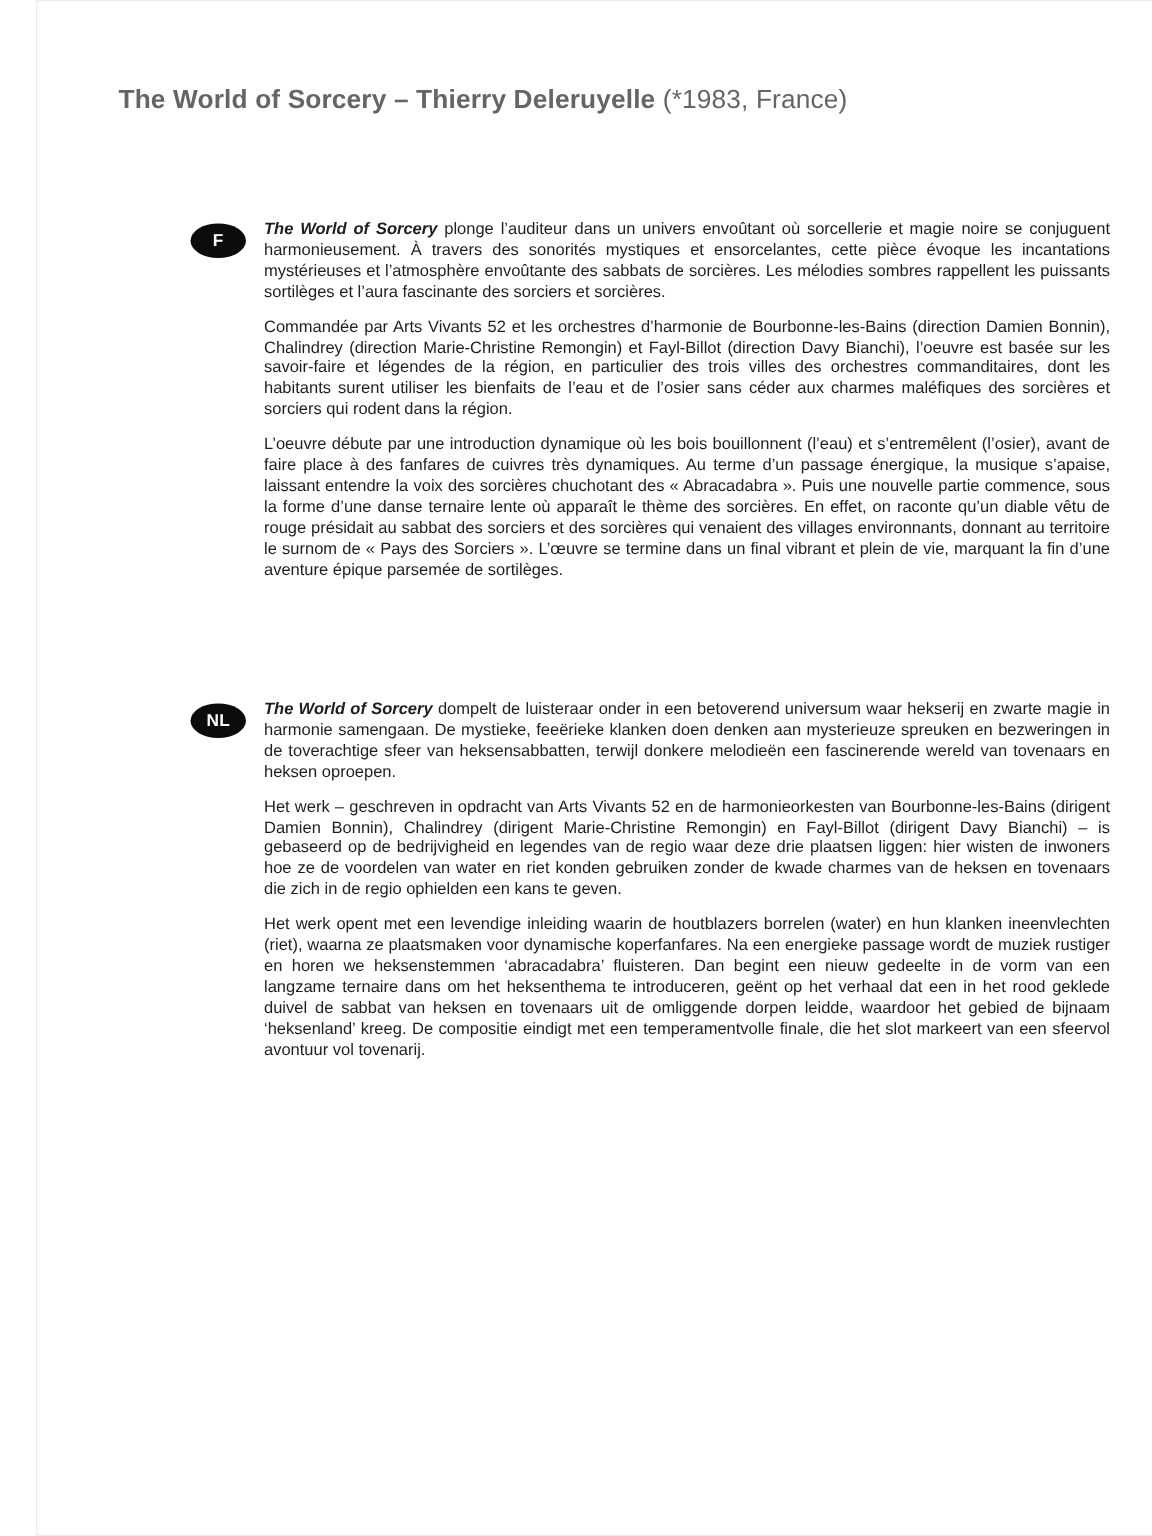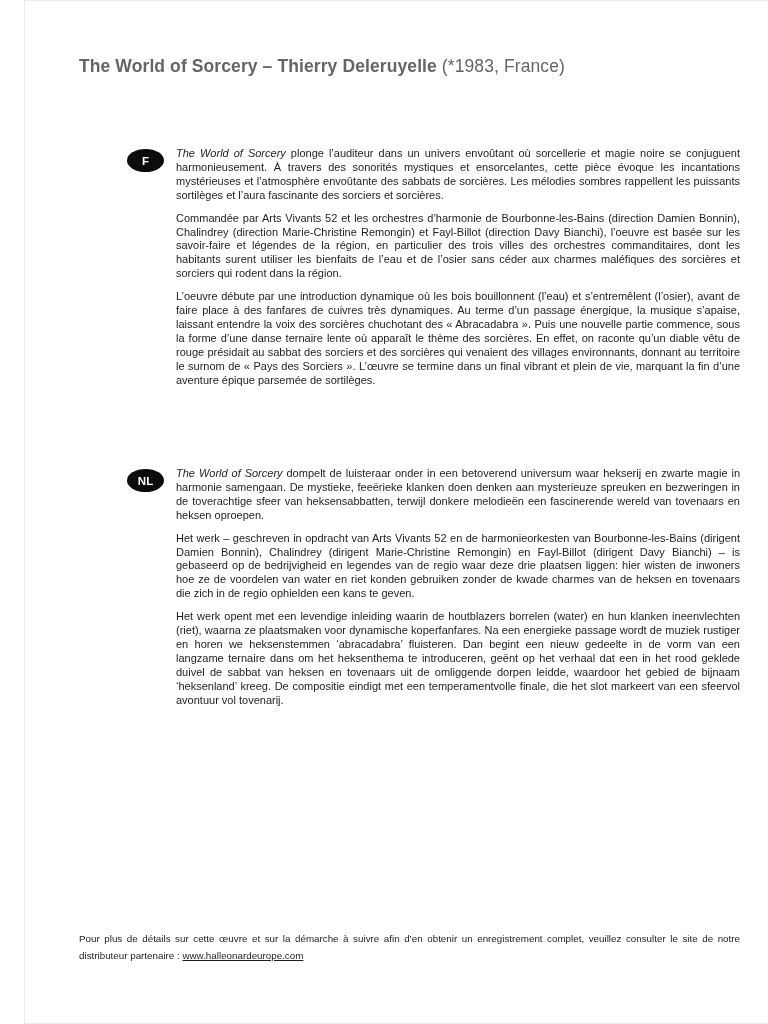--- a/index.html
+++ b/index.html
@@ -45,21 +45,21 @@
   }
   .text-col { margin-left: 152px; width: 564px; }
   .text-col p {
     margin: 0 0 9px 0;
     font-size: 11px;
     line-height: 13.9px;
     text-align: justify;
     color: #1f1d1e;
   }
   .text-col p:last-child { margin-bottom: 0; }
-  .text-col em { font-style: italic; }
+  .text-col em { font-style: italic; font-weight: bold; }
   .footer {
     position: absolute;
     left: 55px; top: 930px;
     width: 661px;
     color: #1f1d1e;
   }
   .footer p {
     margin: 0;
     font-size: 9.8px;
     line-height: 17px;
@@ -94,16 +94,15 @@
         <span>NL</span>
       </div>
     <div class="text-col">
       <p><em>The World of Sorcery</em><span> dompelt de luisteraar onder in een betoverend universum waar hekserij en zwarte magie in harmonie samengaan. De mystieke, feeërieke klanken doen denken aan mysterieuze spreuken en bezweringen in de toverachtige sfeer van heksensabbatten, terwijl donkere melodieën een fascinerende wereld van tovenaars en heksen oproepen.</span></p>
       <p>Het werk – geschreven in opdracht van Arts Vivants 52 en de harmonieorkesten van Bourbonne-les-Bains (dirigent Damien Bonnin), Chalindrey (dirigent Marie-Christine Remongin) en Fayl-Billot (dirigent Davy Bianchi) – is gebaseerd op de bedrijvigheid en legendes van de regio waar deze drie plaatsen liggen: hier wisten de inwoners hoe ze de voordelen van water en riet konden gebruiken zonder de kwade charmes van de heksen en tovenaars die zich in de regio ophielden een kans te geven.</p>
       <p>Het werk opent met een levendige inleiding waarin de houtblazers borrelen (water) en hun klanken ineenvlechten (riet), waarna ze plaatsmaken voor dynamische koperfanfares. Na een energieke passage wordt de muziek rustiger en horen we heksenstemmen ‘abracadabra’ fluisteren. Dan begint een nieuw gedeelte in de vorm van een langzame ternaire dans om het heksenthema te introduceren, geënt op het verhaal dat een in het rood geklede duivel de sabbat van heksen en tovenaars uit de omliggende dorpen leidde, waardoor het gebied de bijnaam ‘heksenland’ kreeg. De compositie eindigt met een temperamentvolle finale, die het slot markeert van een sfeervol avontuur vol tovenarij.</p>
     </div>
   </section>
 
   <footer class="footer">
-    <p><span>Pour plus de détails sur cette œuvre et sur la démarche à suivre afin d’en obtenir un enregistrement complet, veuillez consulter le site de notre distributeur partenaire : </span><a class="footer-link">www.halleonardeurope.com</a></p>
   </footer>
 
 </div>
 
 </body></html>

